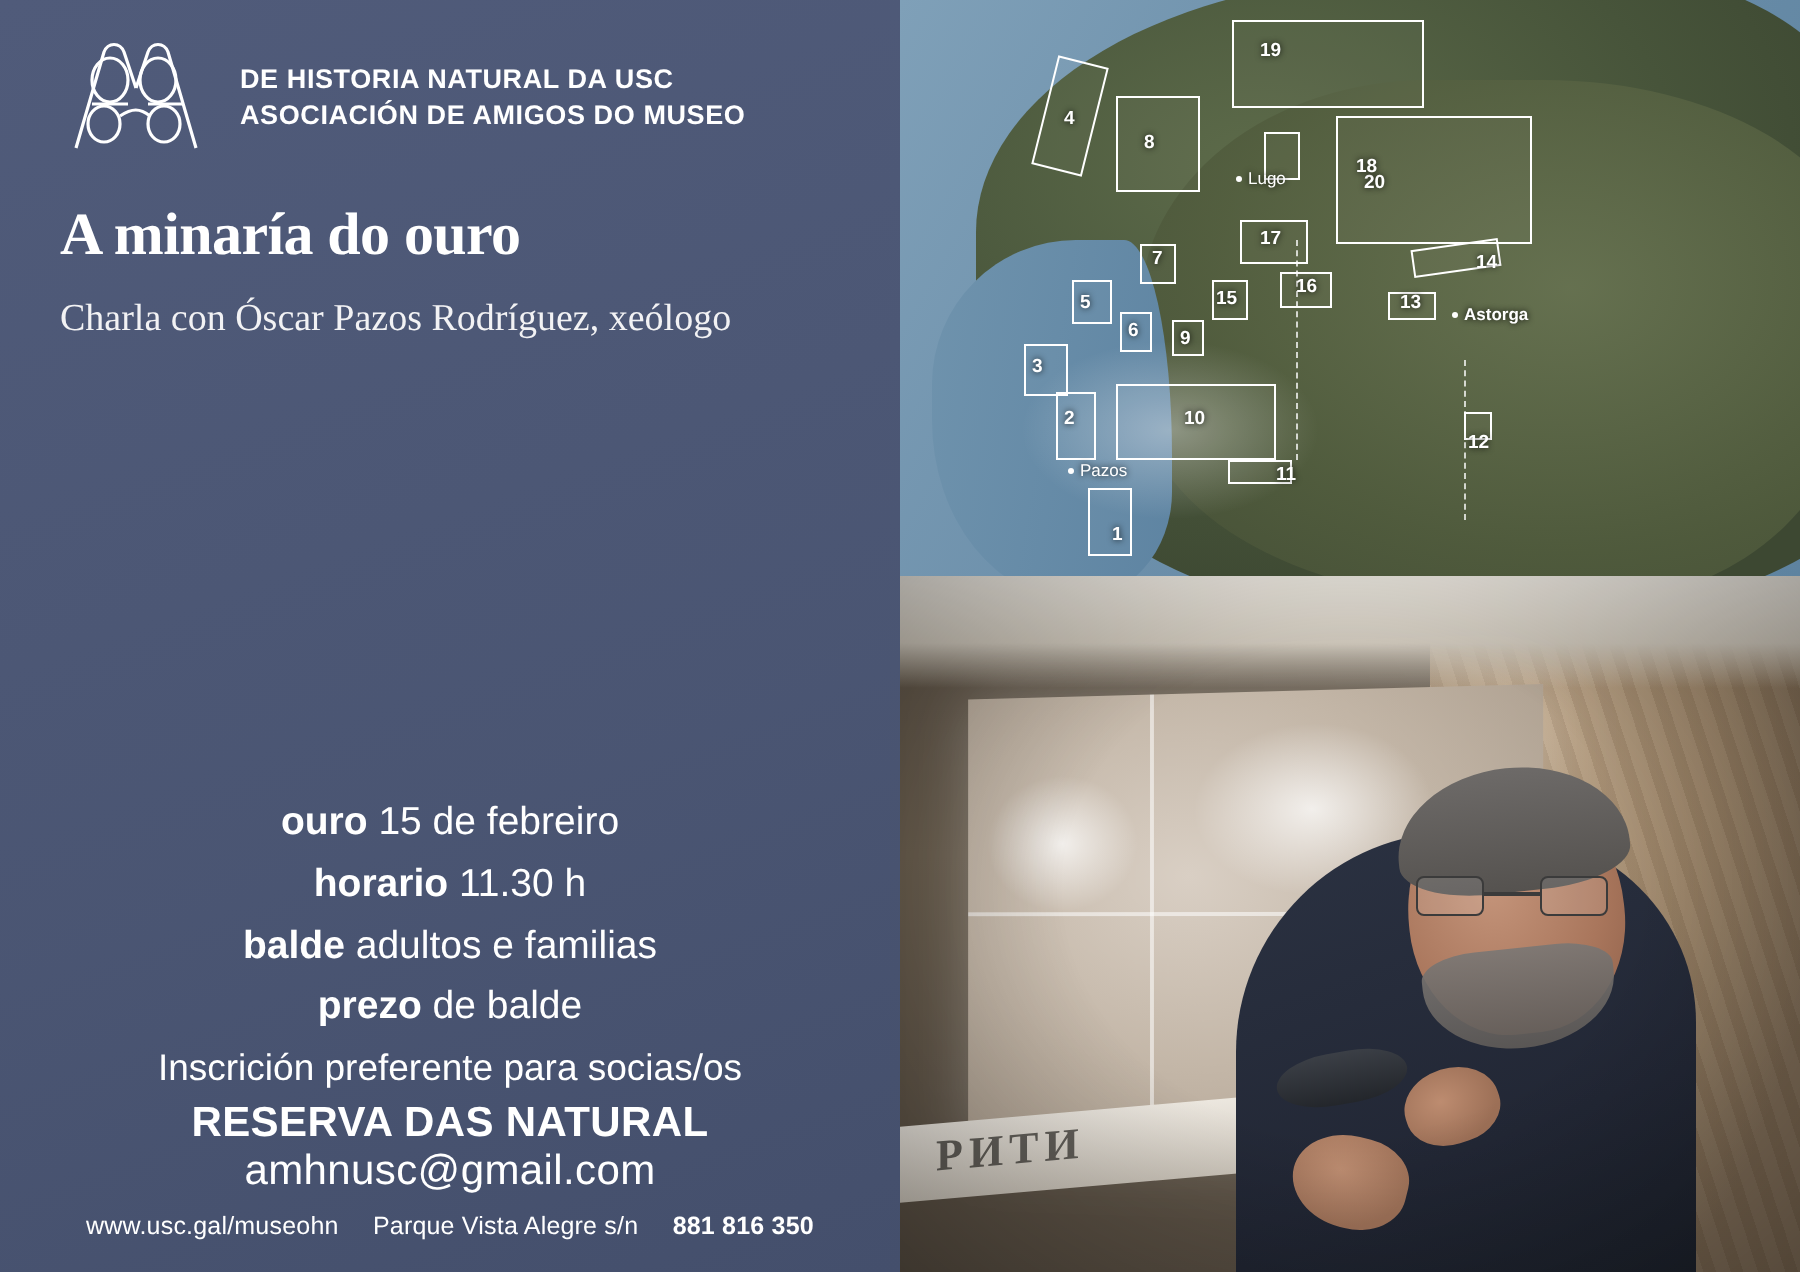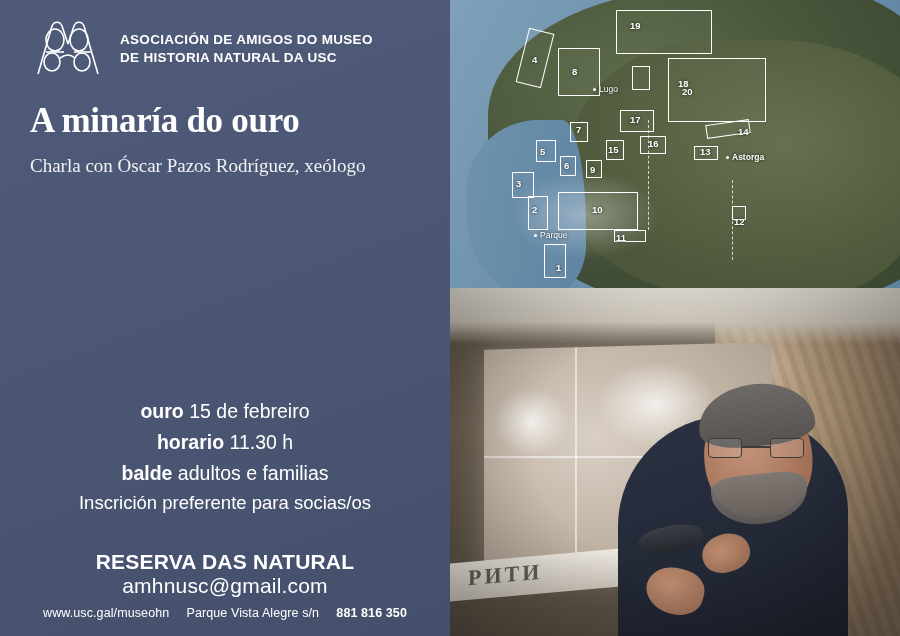--- a/index.html
+++ b/index.html
@@ -57,21 +57,21 @@
   
   .title-block {
     position: absolute;
     left: 30px;
     top: 102px;
     width: 400px;
   }
   .title-line1 {
     font-family: "Liberation Serif", serif;
     font-weight: bold;
-    font-size: 35px;
+    font-size: 30px;
     line-height: 1.08;
     letter-spacing: -0.3px;
     color: #ffffff;
   }
   .title-line2 {
     font-family: "Liberation Serif", serif;
     font-weight: bold;
     font-size: 33px;
     line-height: 1.18;
     letter-spacing: -0.2px;
@@ -408,42 +408,46 @@
             <path d="M46 34 L64 34"></path>
             <ellipse cx="27" cy="22" rx="9" ry="11"></ellipse>
             <ellipse cx="51" cy="22" rx="9" ry="11"></ellipse>
             <ellipse cx="24" cy="44" rx="8" ry="9"></ellipse>
             <ellipse cx="54" cy="44" rx="8" ry="9"></ellipse>
             <path d="M32 40 C38 36 42 36 47 40"></path>
           </g>
         </svg>
       </div>
       <div class="org-name">
+        <div>DE HISTORIA NATURAL DA USC</div>
         <div>ASOCIACIÓN DE AMIGOS DO MUSEO</div>
-        <div>DE HISTORIA NATURAL DA USC</div>
       </div>
     </div>
 
     <div class="title-block">
       <div class="title-line1">A minaría do ouro</div>
       <div class="subtitle">Charla con Óscar Pazos Rodríguez, xeólogo</div>
     </div>
 
     <div class="details">
       <div class="row">
         <span class="k">ouro</span>
         <span>15 de febreiro</span>
       </div>
       <div class="row">
         <span class="k">horario</span>
         <span>11.30 h</span>
       </div>
       <div class="row">
         <span class="k">balde</span>
         <span>adultos e familias</span>
+      </div>
+      <div class="row">
+        <span class="k">prezo</span>
+        <span>de balde</span>
       </div>
       <div class="note">Inscrición preferente para socias/os</div>
     </div>
 
     <div class="footer">
       <div class="reserva">
         <span class="strong">RESERVA DAS NATURAL</span>
         <span>amhnusc@gmail.com</span>
       </div>
       <div class="contact">
@@ -492,37 +496,37 @@
     <div class="map-label" style="left:180px; top:20px;">19</div>
     <div class="map-label" style="left:232px; top:86px;">20</div>
     <div class="map-label" style="left:186px; top:78px;margin-left:42px;">18</div>
     <div class="map-label" style="left:180px; top:114px;">17</div>
     <div class="map-label" style="left:198px; top:138px;">16</div>
     <div class="map-label" style="left:288px; top:126px;">14</div>
     <div class="map-label" style="left:250px; top:146px;">13</div>
     <div class="map-label" style="left:158px; top:144px;">15</div>
     <div class="map-label" style="left:140px; top:164px;">9</div>
     <div class="map-label" style="left:142px; top:204px;">10</div>
-    <div class="map-label" style="left:166px; top:232px;">11</div>
+    <div class="map-label" style="left:188px; top:232px;">11</div>
     <div class="map-label" style="left:126px; top:124px;">7</div>
     <div class="map-label" style="left:114px; top:160px;">6</div>
     <div class="map-label" style="left:90px; top:146px;">5</div>
     <div class="map-label" style="left:66px; top:178px;">3</div>
     <div class="map-label" style="left:82px; top:204px;">2</div>
     <div class="map-label" style="left:106px; top:262px;">1</div>
     <div class="map-label" style="left:284px; top:216px;">12</div>
 
-    <div class="map-city" style="left:143px; top:84px;">
+    <div class="map-city" style="left:168px; top:84px;">
       <span class="dot"></span><span>Lugo</span>
     </div>
     <div class="map-city" style="left:276px; top:152px;font-weight:bold;">
       <span class="dot"></span><span>Astorga</span>
     </div>
     <div class="map-city" style="left:84px; top:230px;">
-      <span class="dot"></span><span>Parque</span>
+      <span class="dot"></span><span>Pazos</span>
     </div>
   </div>
 
   <div class="photo-panel">
     <div class="ph-wall"></div>
     <div class="ph-map-right"></div>
     <div class="ph-glow-top"></div>
 
     <div class="ph-screen">
       <div class="crack v1"></div>

